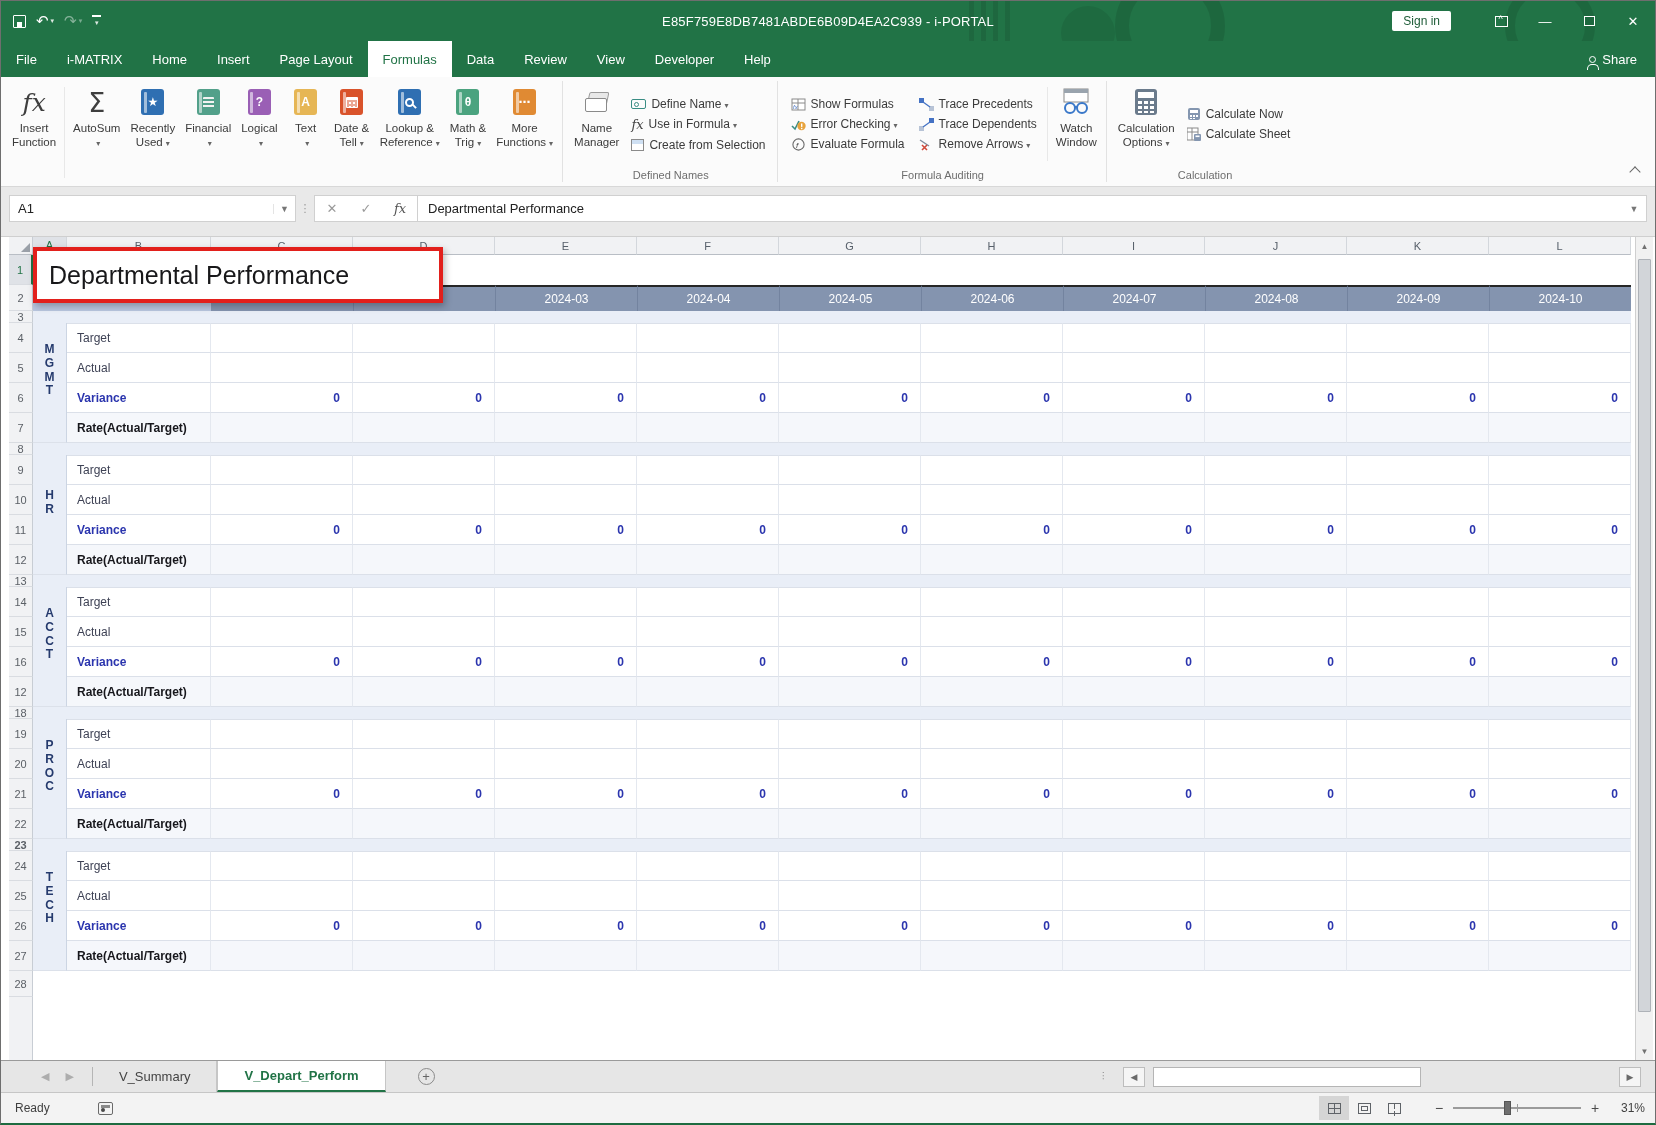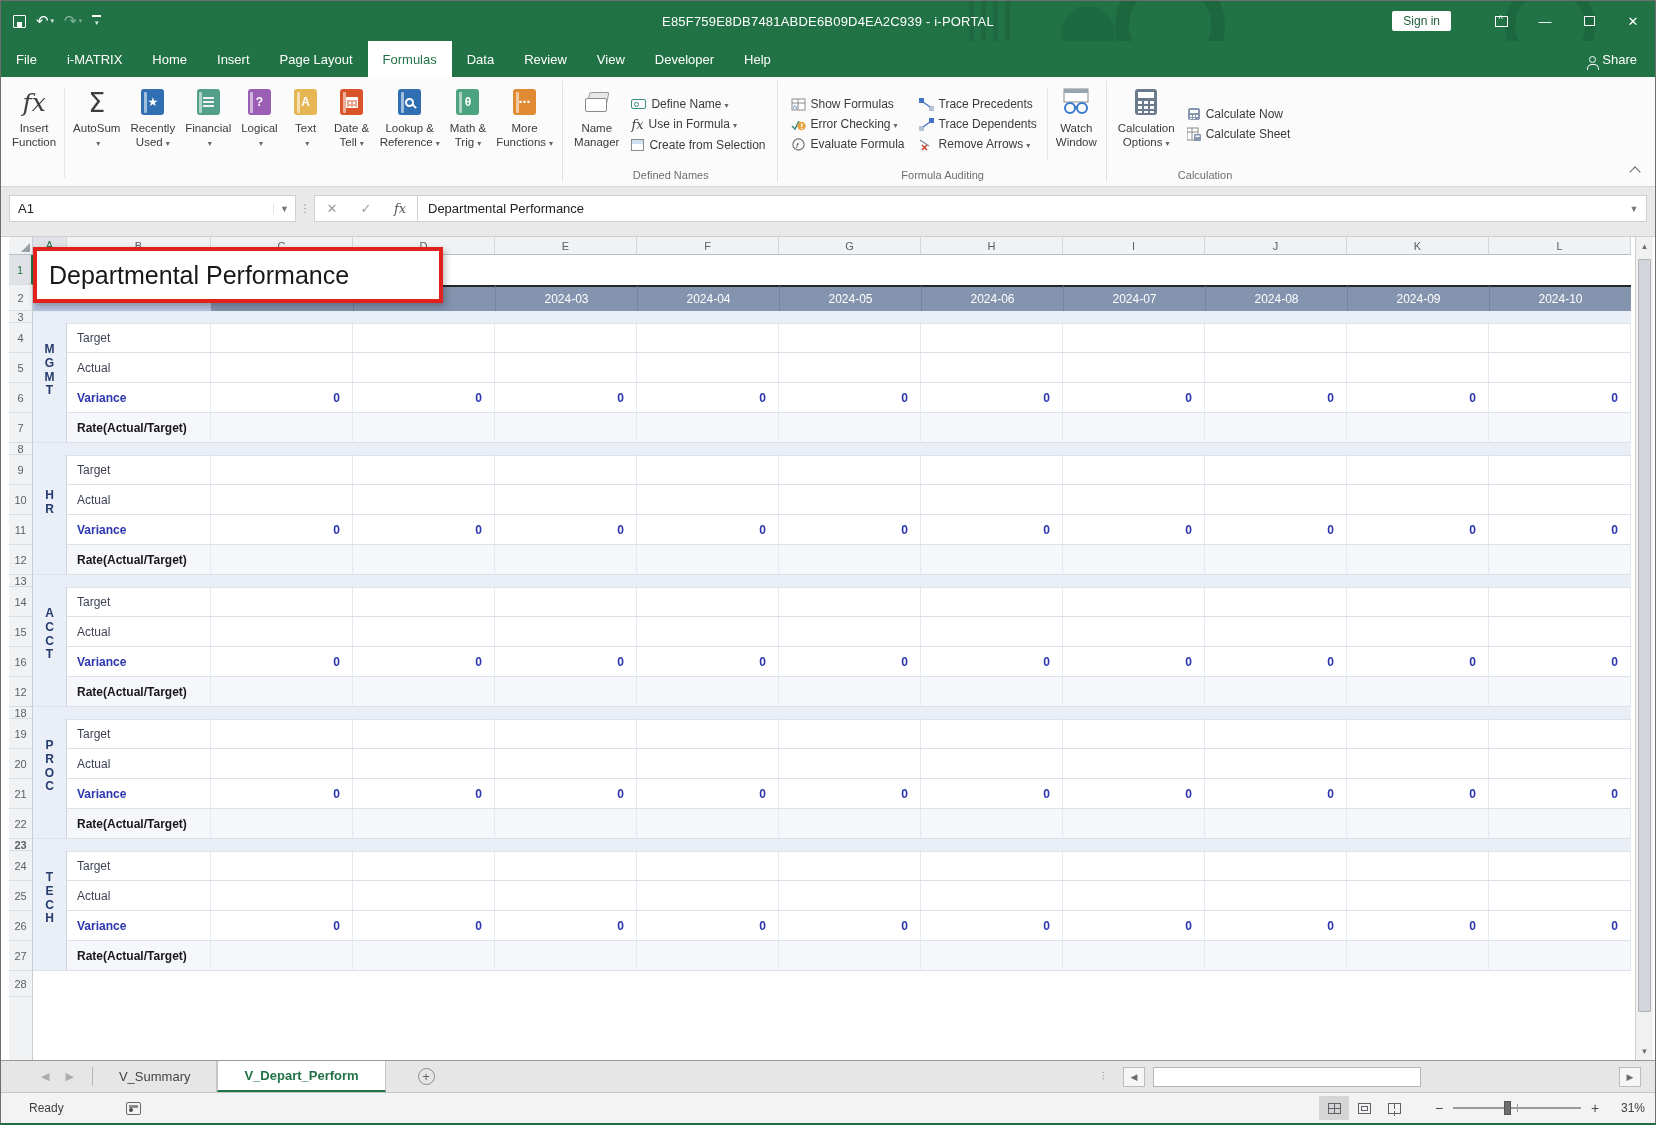--- a/index.html
+++ b/index.html
@@ -127,21 +127,21 @@
   .addsheet{ width:17px; height:17px; border:1px solid #8a8a8a; border-radius:50%; color:#666; display:flex; align-items:center; justify-content:center; font-size:13px; align-self:center; margin-left:32px; cursor:pointer; }
   .ts-spacer{ flex:1; }
   .hdots{ align-self:center; color:#9a9a9a; font-size:10px; letter-spacing:1px; margin-right:14px; writing-mode:vertical-rl; }
   .hs-btn{ width:22px; height:20px; align-self:center; border:1px solid #bdbdbd; background:#f5f5f5; color:#6a6a6a; font-size:9px; display:flex; align-items:center; justify-content:center; }
   .hs-track{ width:470px; align-self:center; height:20px; position:relative; margin:0 2px; }
   .hs-thumb{ position:absolute; left:6px; top:0; width:268px; height:20px; background:#fff; border:1px solid #b5b5b5; }
   .ts-rmargin{ width:14px; }
 
   
   .statusbar{ height:31px; background:#f3f3f3; border-top:1px solid #c6c6c6; display:flex; align-items:center; font-size:12px; color:#3f3f3f; flex:0 0 auto; }
-  .sb-ready{ padding:0 28px; }
+  .sb-ready{ padding:0 14px; }
   .macro-icon{ width:15px; height:13px; border:1px solid #6a6a6a; border-radius:2px; position:relative; margin-left:34px; }
   .macro-icon::before{ content:""; position:absolute; left:2px; top:2px; right:2px; height:3px; background:#8a8a8a; }
   .macro-icon::after{ content:""; position:absolute; left:2px; bottom:2px; width:4px; height:4px; background:#4a4a4a; border-radius:50%; }
   .sb-right{ margin-left:auto; display:flex; align-items:center; gap:0; padding-right:10px; }
   .viewbtn{ width:30px; height:24px; display:flex; align-items:center; justify-content:center; cursor:pointer; }
   .viewbtn.active{ background:#d5d5d5; }
   .vb-normal{ width:13px; height:11px; border:1px solid #5f6368;
      background:linear-gradient(#5f6368 0 0) 50% 0/1px 100% no-repeat, linear-gradient(#5f6368 0 0) 0 50%/100% 1px no-repeat; }
   .vb-layout{ width:13px; height:11px; border:1px solid #5f6368; position:relative; }
   .vb-layout::after{ content:""; position:absolute; inset:2px; border:1px solid #5f6368; }

